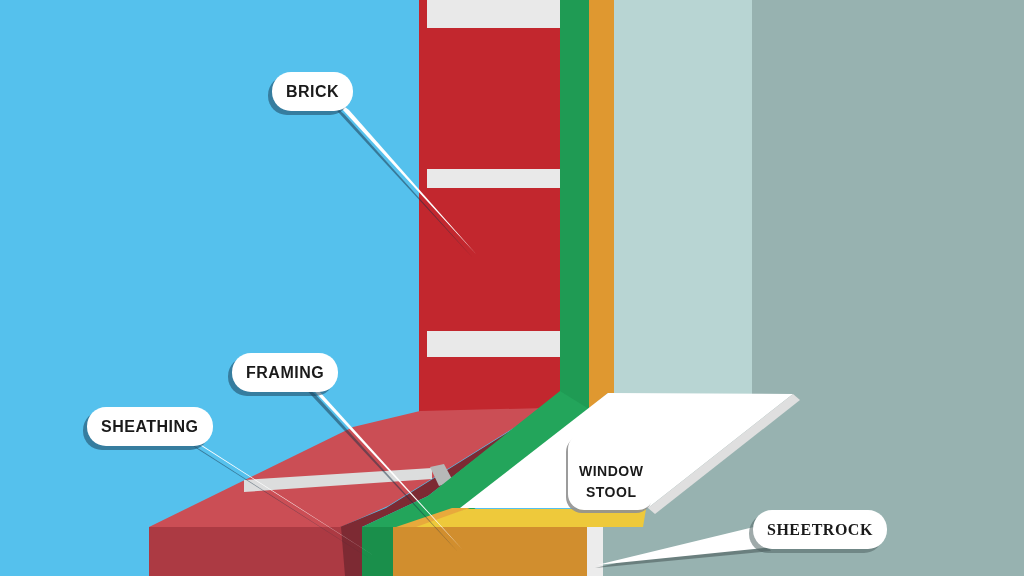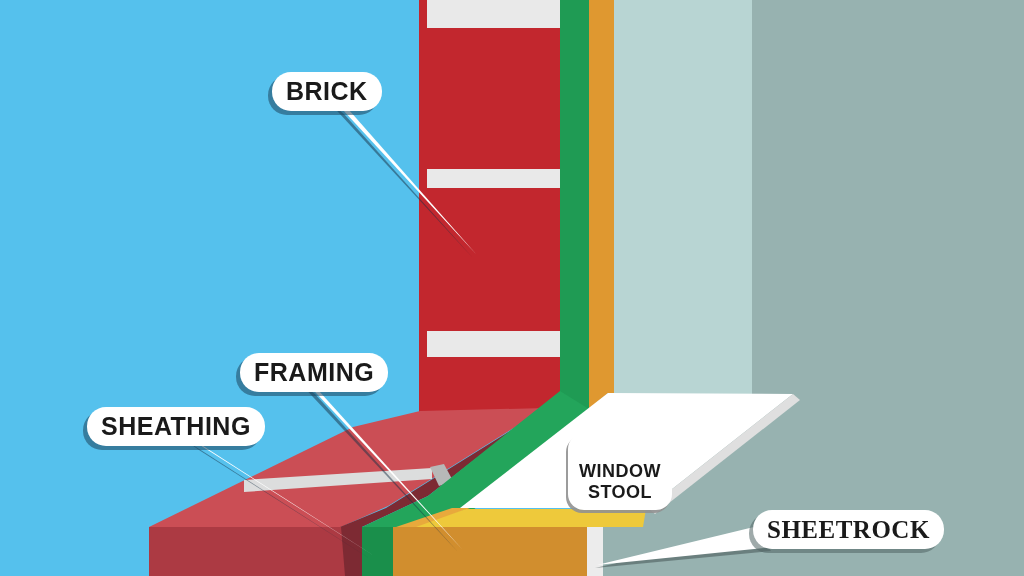--- a/index.html
+++ b/index.html
@@ -15,33 +15,33 @@
     overflow: hidden;
     background: #55C1ED;
   }
   .stage svg { position: absolute; left: 0; top: 0; display: block; }
 
   .callout {
     position: absolute;
     background: #fff;
     color: #1A1A1A;
     font-weight: bold;
-    font-size: 25px;
+    font-size: 16px;
     line-height: 21px;
     letter-spacing: 0.5px;
     padding: 9px 14px;
     border-radius: 19px;
     white-space: nowrap;
     z-index: 5;
   }
   .callout.on-blue { box-shadow: -4px 4px 0 rgba(30, 70, 95, 0.55); }
   .callout.on-gray { box-shadow: -4px 4px 0 rgba(80, 100, 100, 0.55); }
   .callout.on-white {
     box-shadow: -2px 3px 0 rgba(145, 145, 145, 0.9);
-    font-size: 18px;
+    font-size: 14px;
     text-align: center;
     white-space: pre-line;
     padding: 7px 11px;
     border-radius: 16px;
   }
 </style>
 </head>
 <body>
 
 <div class="stage">
@@ -89,21 +89,21 @@
     <polygon points="186,435 203,447 376,557" fill="#FFFFFF"></polygon>
 
     <polygon points="756,531 771,551 595,568" fill="rgba(70,85,85,0.55)"></polygon>
     <polygon points="758,526 773,547 597,565" fill="#FFFFFF"></polygon>
   </svg>
 
   <div class="callout on-blue" style="left:272px; top:72px;">
     <span>BRICK</span>
   </div>
 
-  <div class="callout on-blue" style="left:240px; top:353px;">
+  <div class="callout on-blue" style="left:232px; top:353px;">
     <span>FRAMING</span>
   </div>
 
   <div class="callout on-blue" style="left:87px; top:407px;text-align:center;">
     <span>SHEATHING</span>
   </div>
 
   <div class="callout on-white" style="left:568px; top:433px;">
     <span>WINDOW
 STOOL</span>

